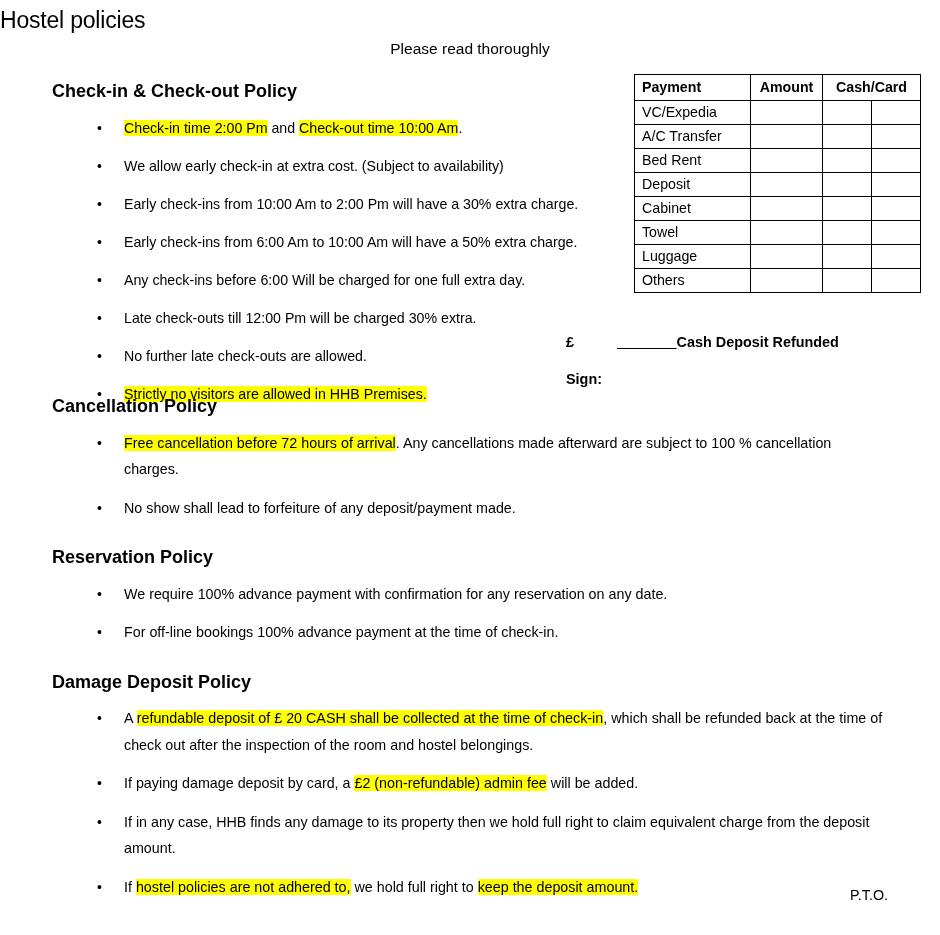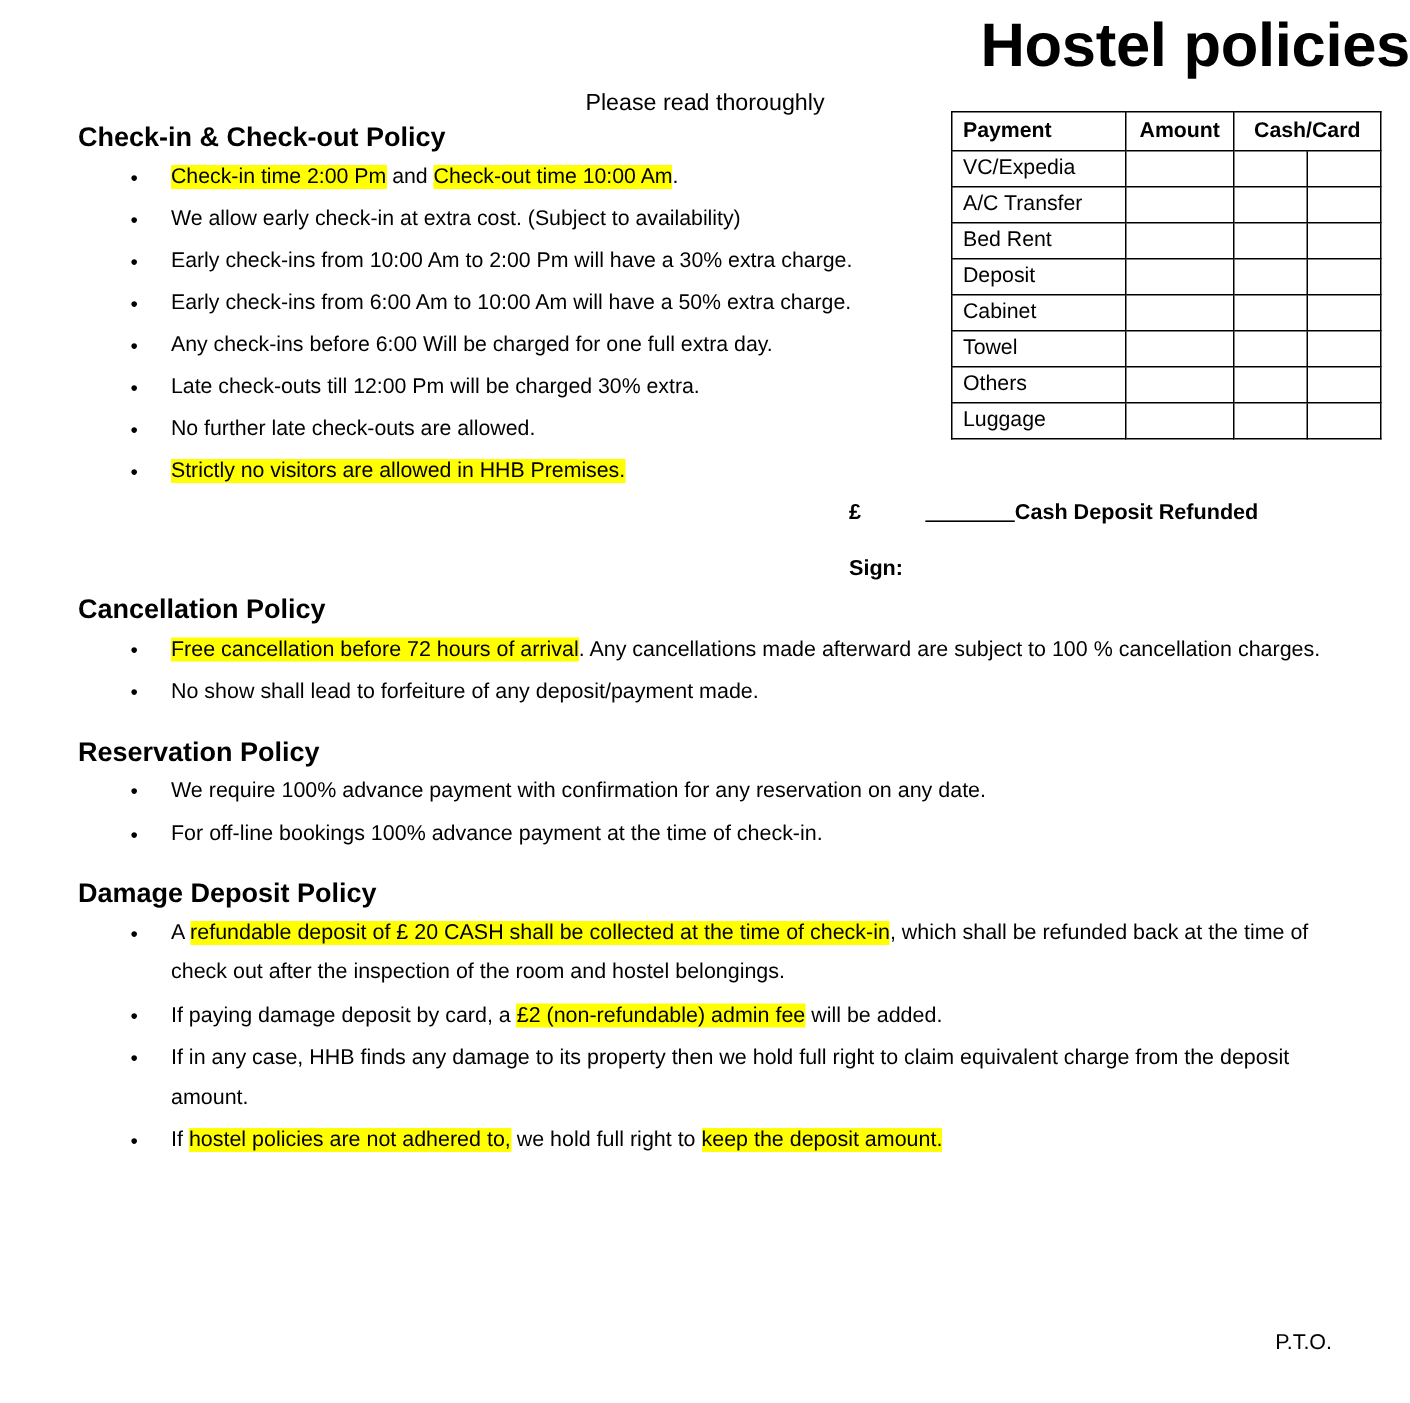--- a/index.html
+++ b/index.html
@@ -18,23 +18,23 @@
   .page {
     position: relative;
     width: 940px;
     height: 935px;
     box-sizing: border-box;
     padding: 0;
   }
 
   
   .title {
-    text-align: right;
-    font-size: 41px;
-    font-weight: bold;
+    text-align: left;
+    font-size: 23px;
+    font-weight: normal;
     letter-spacing: -0.2px;
     margin: 6px 0 0 0;
     padding-top: 2px;
     line-height: 1.12;
   }
   .subtitle {
     text-align: center;
     font-size: 15.5px;
     font-weight: normal;
     margin: 6px 0 0 0;
@@ -54,21 +54,21 @@
   ul.bullets {
     list-style: none;
     margin: 0;
     padding: 0;
   }
   ul.bullets > li {
     position: relative;
     padding-left: 60px;
     font-size: 14.3px;
     line-height: 26.5px;
-    margin: 2px;
+    margin: 12px;
   }
   ul.bullets > li::before {
     content: "\2022";
     position: absolute;
     left: 33px;
     top: 0;
     font-size: 14px;
     line-height: 26.5px;
   }
 
@@ -238,27 +238,27 @@
             <td></td>
             <td></td>
           </tr>
           <tr>
             <td>Towel</td>
             <td></td>
             <td></td>
             <td></td>
           </tr>
           <tr>
+            <td>Luggage</td>
+            <td></td>
+            <td></td>
+            <td></td>
+          </tr>
+          <tr>
             <td>Others</td>
-            <td></td>
-            <td></td>
-            <td></td>
-          </tr>
-          <tr>
-            <td>Luggage</td>
             <td></td>
             <td></td>
             <td></td>
           </tr>
         </tbody>
     </table>
   </div>
 
   <div class="deposit-line">
     <span>£</span><span class="blank">_______</span><span>Cash Deposit Refunded</span>

